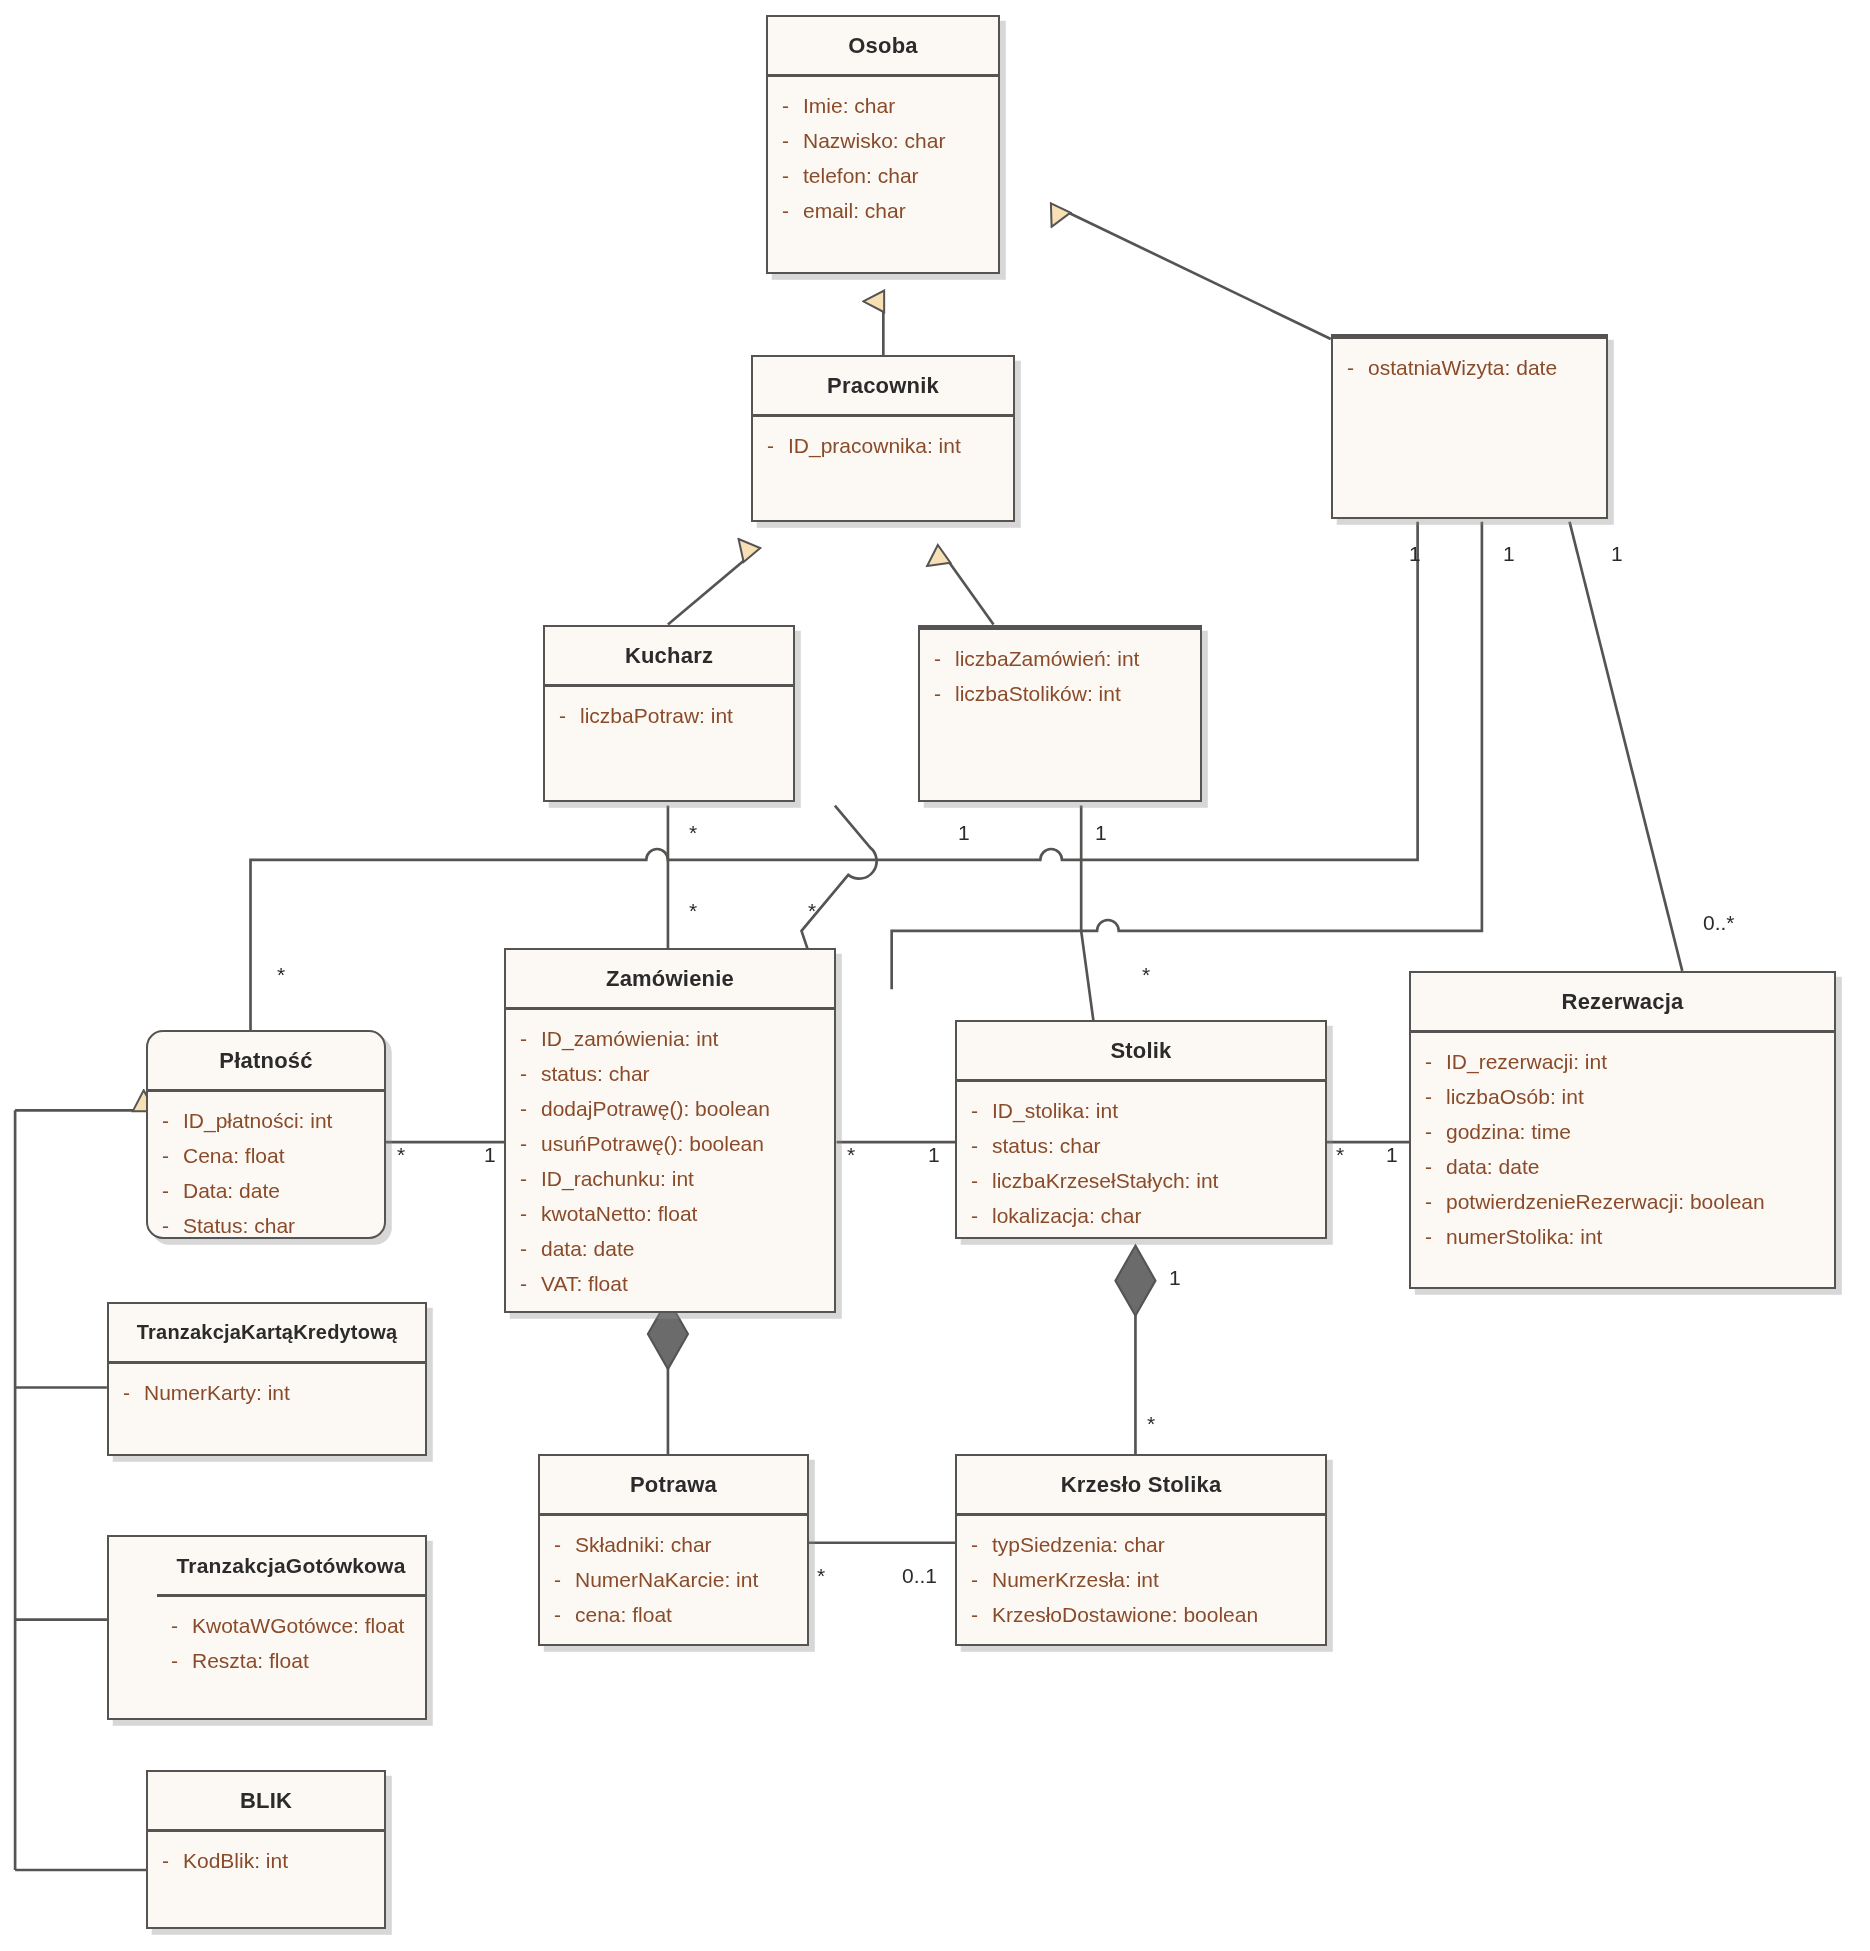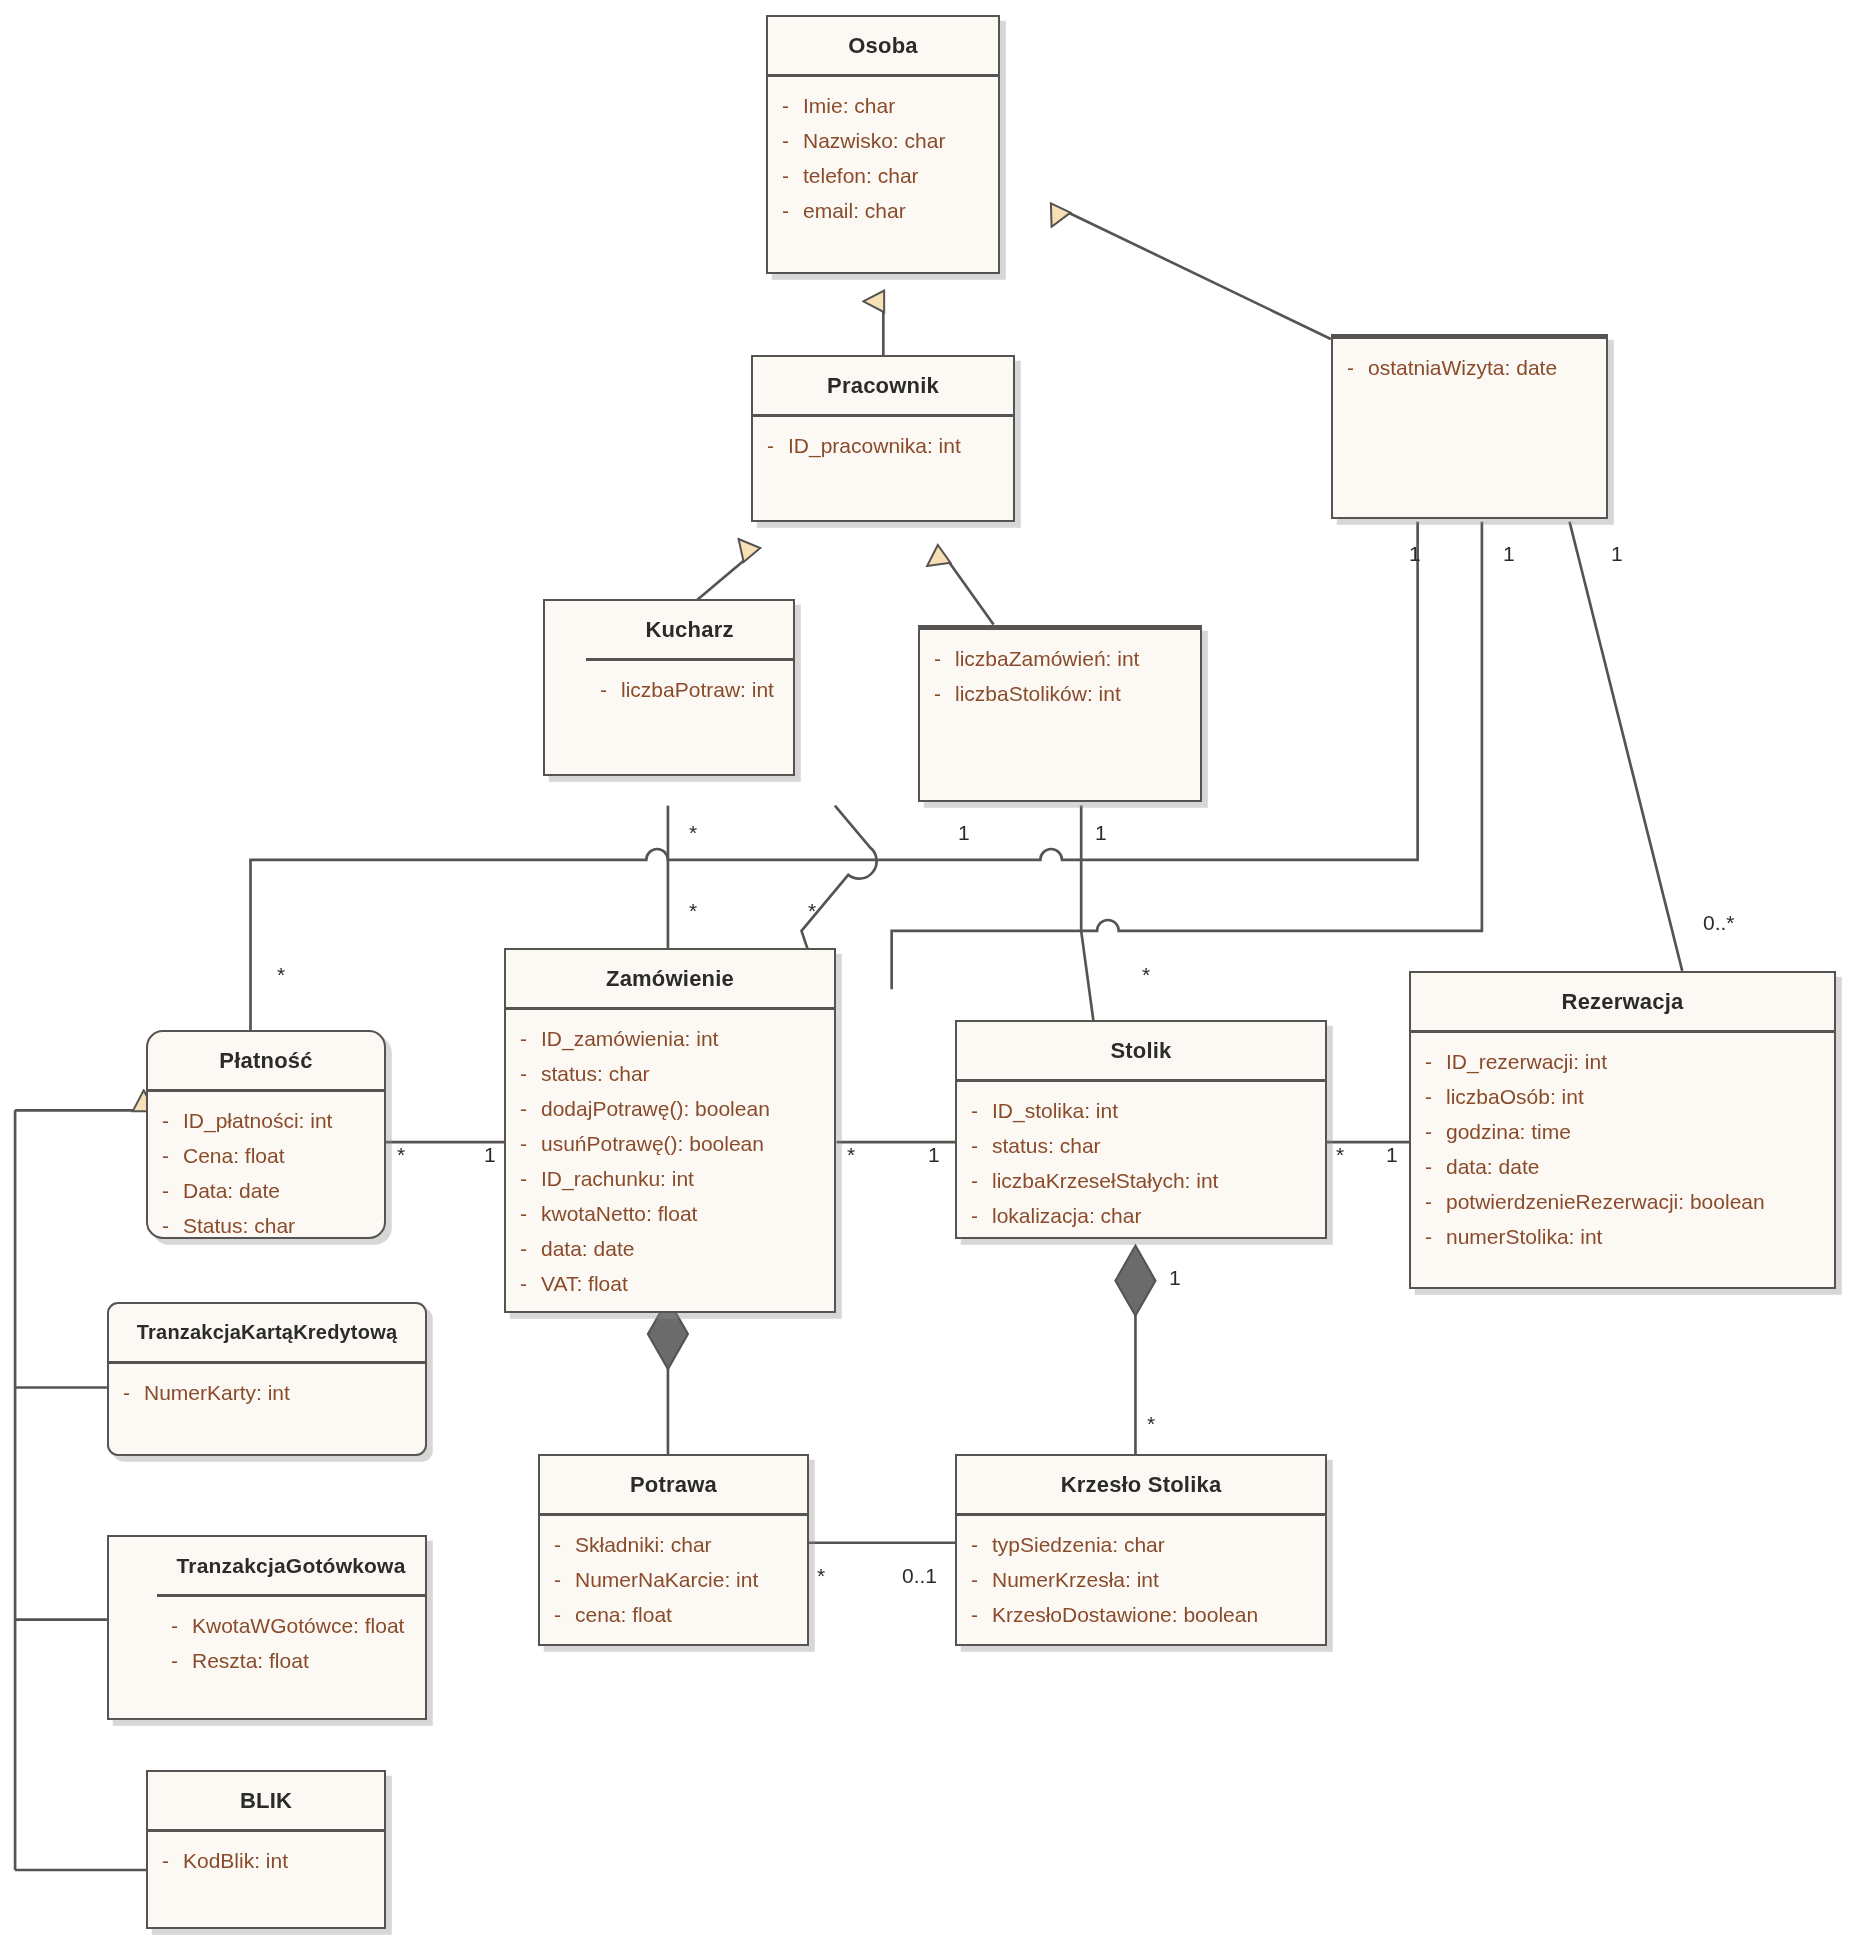--- a/index.html
+++ b/index.html
@@ -116,21 +116,21 @@
   <div class="uml-box" style="left:1331px;top:334px;width:277px;height:185px;">
     <div class="uml-sep"></div>
     <div class="uml-attrs">
       <div class="attr">
           <span class="vis">-</span>
           <span>ostatniaWizyta: date</span>
         </div>
     </div>
   </div>
 
-  <div class="uml-box" style="left:543px;top:599px;width:252px;height:177px;padding-left:41px;">
+  <div class="uml-box" style="left:543px;top:625px;width:252px;height:177px;">
     <div class="uml-title">Kucharz</div>
     <div class="uml-sep"></div>
     <div class="uml-attrs">
       <div class="attr">
           <span class="vis">-</span>
           <span>liczbaPotraw: int</span>
         </div>
     </div>
   </div>
 
@@ -257,21 +257,21 @@
           <span class="vis">-</span>
           <span>potwierdzenieRezerwacji: boolean</span>
         </div>
       <div class="attr">
           <span class="vis">-</span>
           <span>numerStolika: int</span>
         </div>
     </div>
   </div>
 
-  <div class="uml-box" style="left:107px;top:1302px;width:320px;height:154px;border-radius:11px;">
+  <div class="uml-box" style="left:107px;top:1302px;width:320px;height:154px;">
     <div class="uml-title" style="font-size:20px;">TranzakcjaKartąKredytową</div>
     <div class="uml-sep"></div>
     <div class="uml-attrs">
       <div class="attr">
           <span class="vis">-</span>
           <span>NumerKarty: int</span>
         </div>
     </div>
   </div>
 

